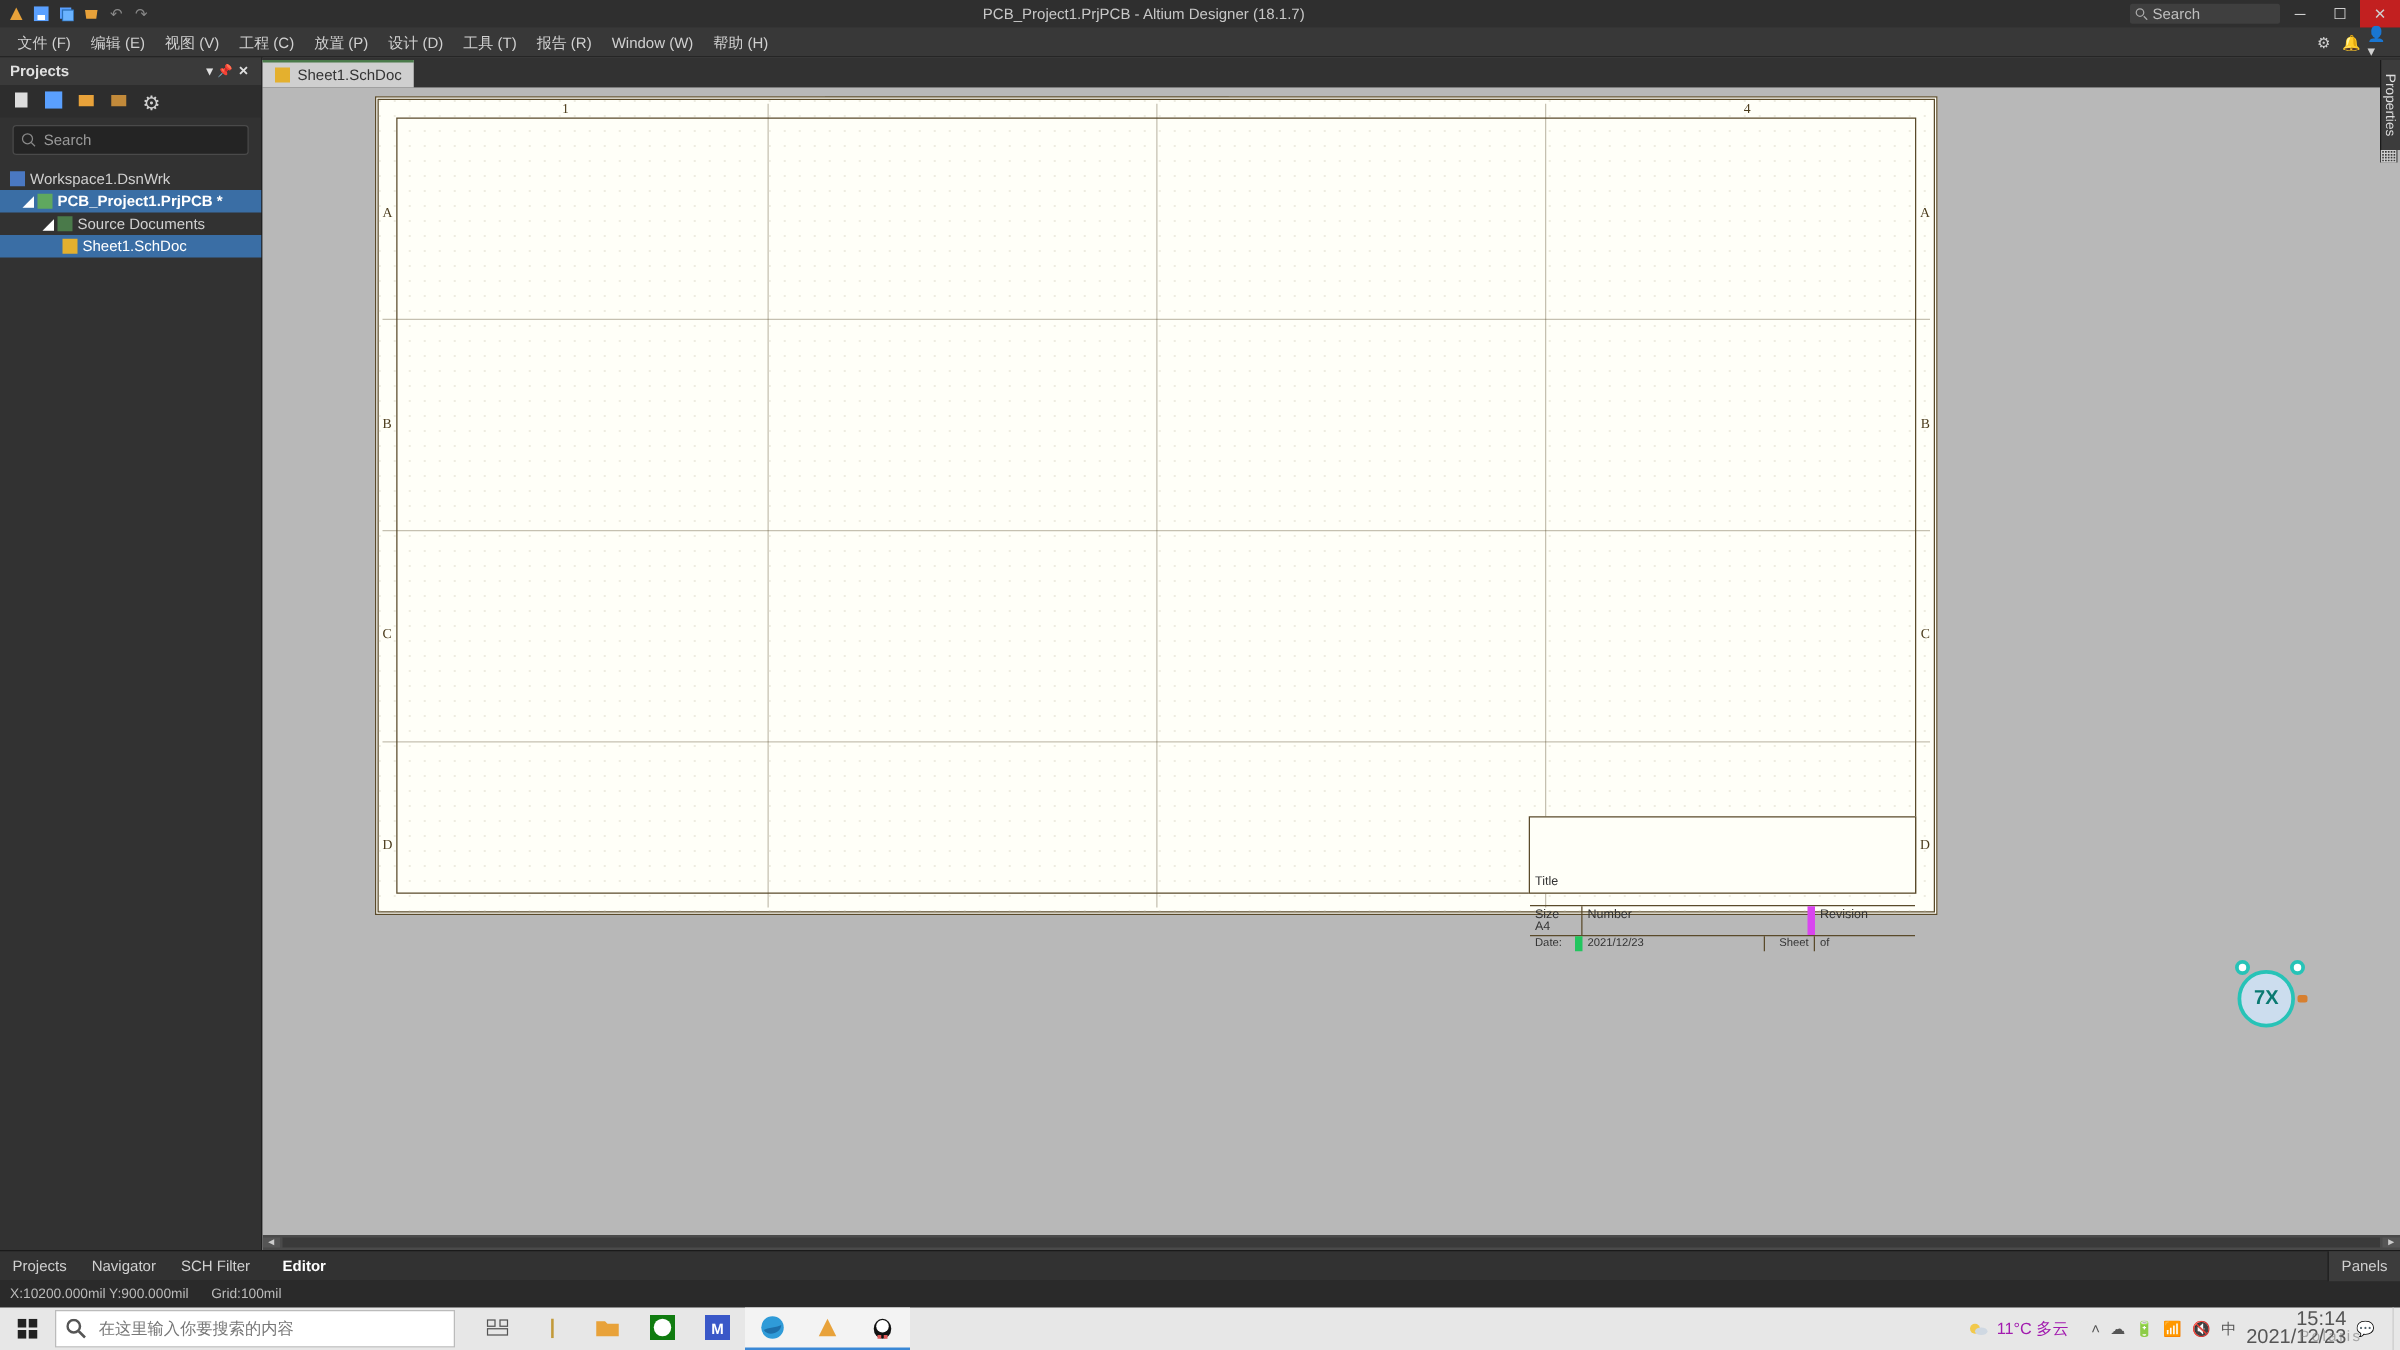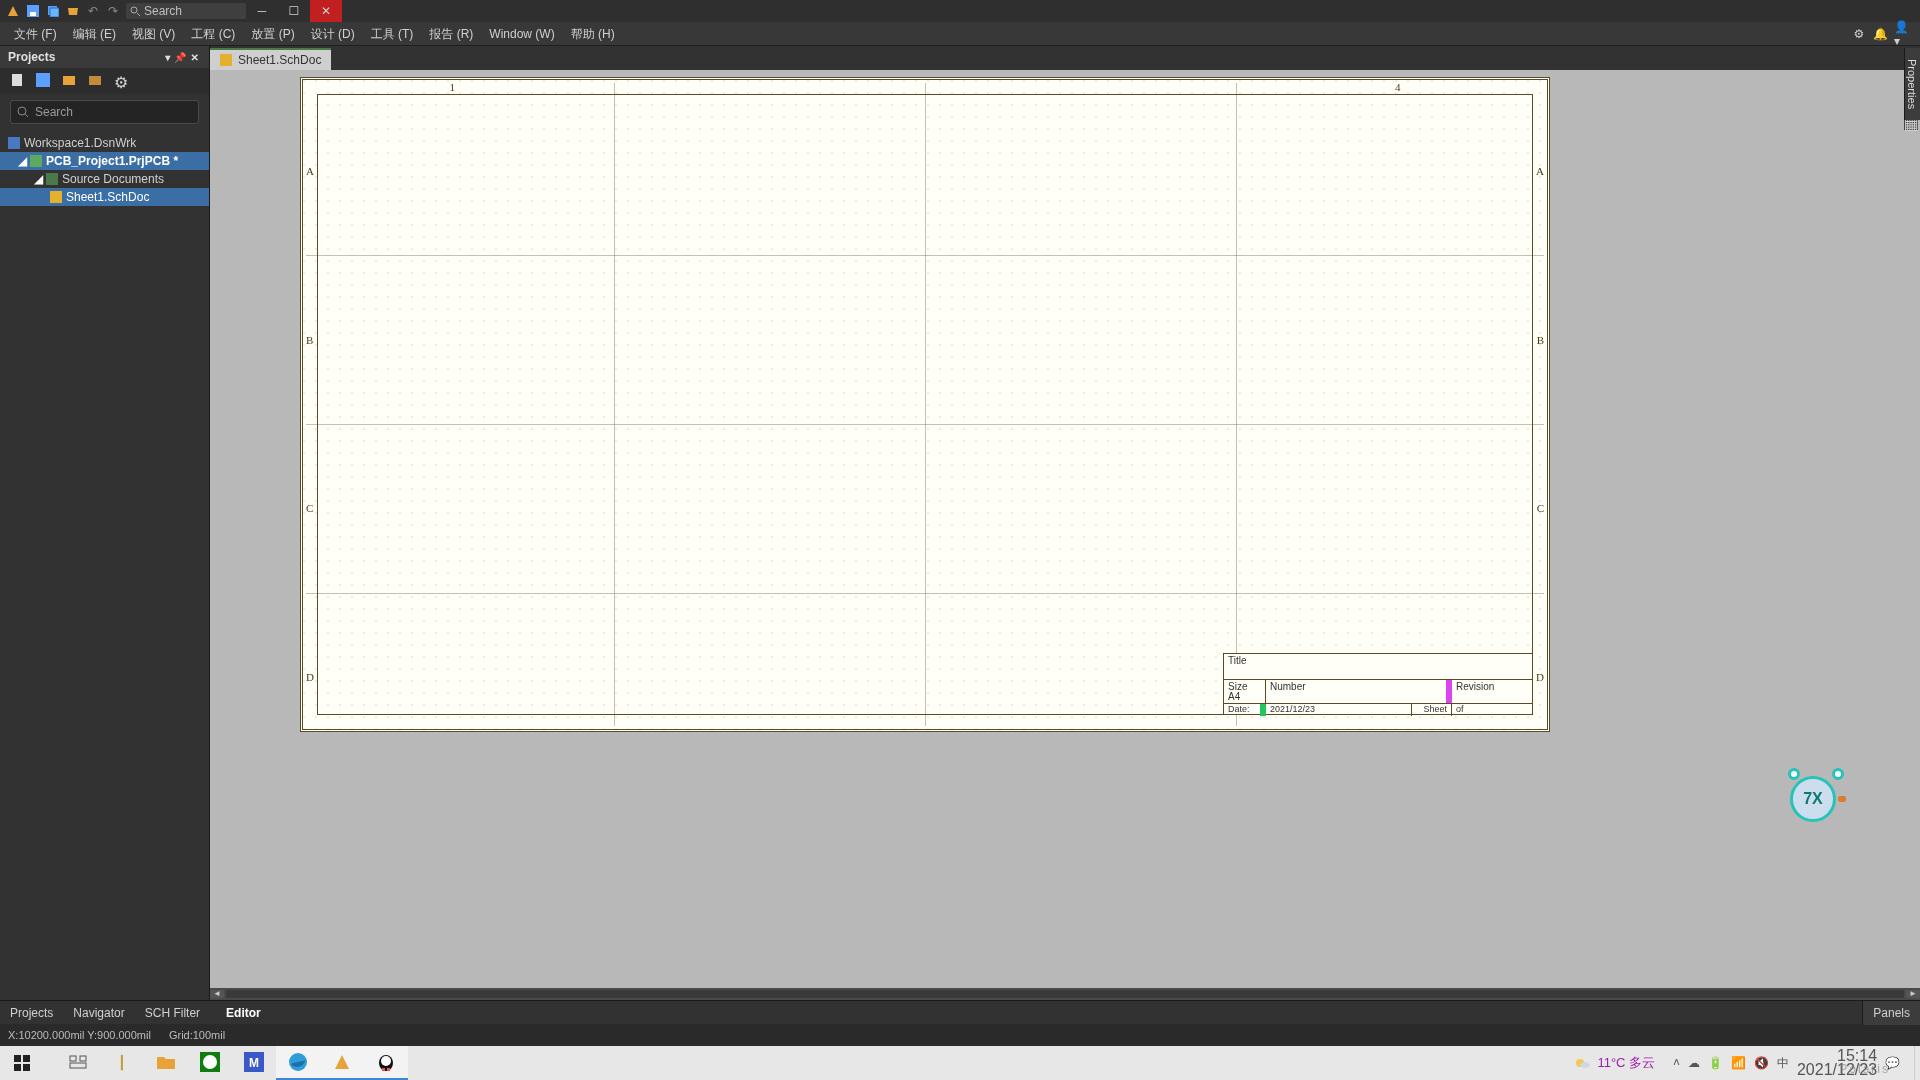--- a/index.html
+++ b/index.html
@@ -66,21 +66,21 @@
   
   .sheet .vline { position:absolute; top:3px; bottom:3px; width:1px; background:#5a4a2a; opacity:.35; }
   .sheet .hline { position:absolute; left:3px; right:3px; height:1px; background:#5a4a2a; opacity:.35; }
   .sheet .coord { position:absolute; font:11px/1 "Times New Roman", serif; color:#4a3a1a; }
   .sheet .coord.top { top:2px; transform:translateX(-50%); }
   .sheet .coord.left { left:3px; transform:translateY(-50%); }
   .sheet .coord.right{ right:3px; transform:translateY(-50%); }
 
   
   .titleblock { position:absolute; right:14px; bottom:14px; width:310px; height:62px; border:1px solid #5a4a2a; font:10px/1 "Times New Roman", serif; background:#fffff8; color:#333; z-index:2; }
-  .titleblock .r1 { height:26px; border-bottom:1px solid #5a4a2a; padding:2px 4px; }
+  .titleblock .r1 { height:26px; border-bottom:1px solid #5a4a2a; padding:2px 4px;margin-top:45px; }
   .titleblock .r2 { height:24px; border-bottom:1px solid #5a4a2a; display:flex; }
   .titleblock .r2 .size { width:42px; border-right:1px solid #5a4a2a; padding:2px 4px; display:flex; flex-direction:column; justify-content:space-between; }
   .titleblock .r2 .num  { flex:1; border-right:6px solid #d946ef; padding:2px 4px; }
   .titleblock .r2 .rev  { width:80px; padding:2px 4px; }
   .titleblock .r3 { height:12px; display:flex; font-size:9px; }
   .titleblock .r3 > div { padding:1px 4px; }
   .titleblock .r3 .date { width:42px; border-right:6px solid #22c55e; }
   .titleblock .r3 .dval { flex:1; border-right:1px solid #5a4a2a; }
   .titleblock .r3 .shlbl{ width:40px; border-right:1px solid #5a4a2a; text-align:right; }
   .titleblock .r3 .of   { width:80px; }
@@ -160,20 +160,21 @@
         </svg>
       </span>
     <span class="ico">
         <svg width="12" height="12">
           <path d="M1 3h10l-1 7H2z" class="clr-orange"></path>
         </svg>
       </span>
     <span class="ico" style="color:#888">↶</span>
     <span class="ico" style="color:#888">↷</span>
   </div>
+  <div class="title">PCB_Project1.PrjPCB - Altium Designer (18.1.7)</div>
   <div class="search">
     <svg width="10" height="10">
         <circle cx="4" cy="4" r="3" fill="none" stroke="#aaa"></circle>
         <line x1="7" y1="7" x2="10" y2="10" stroke="#aaa"></line>
       </svg>
     <span>Search</span>
   </div>
   <div class="sysbtns">
     <div class="btn">─</div>
     <div class="btn">☐</div>
@@ -407,20 +408,27 @@
 
 <div class="taskbar">
   <div class="start">
     <svg width="16" height="16">
         <rect x="0" y="0" width="7" height="7" fill="#222"></rect>
         <rect x="9" y="0" width="7" height="7" fill="#222"></rect>
         <rect x="0" y="9" width="7" height="7" fill="#222"></rect>
         <rect x="9" y="9" width="7" height="7" fill="#222"></rect>
       </svg>
   </div>
+  <div class="search">
+    <svg width="16" height="16">
+        <circle cx="6" cy="6" r="5" fill="none" stroke="#555" stroke-width="2"></circle>
+        <line x1="10" y1="10" x2="15" y2="15" stroke="#555" stroke-width="2"></line>
+      </svg>
+    <span>在这里输入你要搜索的内容</span>
+  </div>
   <div style="width:12px"></div>
   <div class="tb">
       <svg width="18" height="14">
         <rect x="1" y="1" width="6" height="5" fill="none" stroke="#555"></rect>
         <rect x="11" y="1" width="6" height="5" fill="none" stroke="#555"></rect>
         <rect x="1" y="8" width="16" height="5" fill="none" stroke="#555"></rect>
       </svg>
     </div>
   <div class="tb" style="color:#c29a3a">┃</div>
   <div class="tb">

